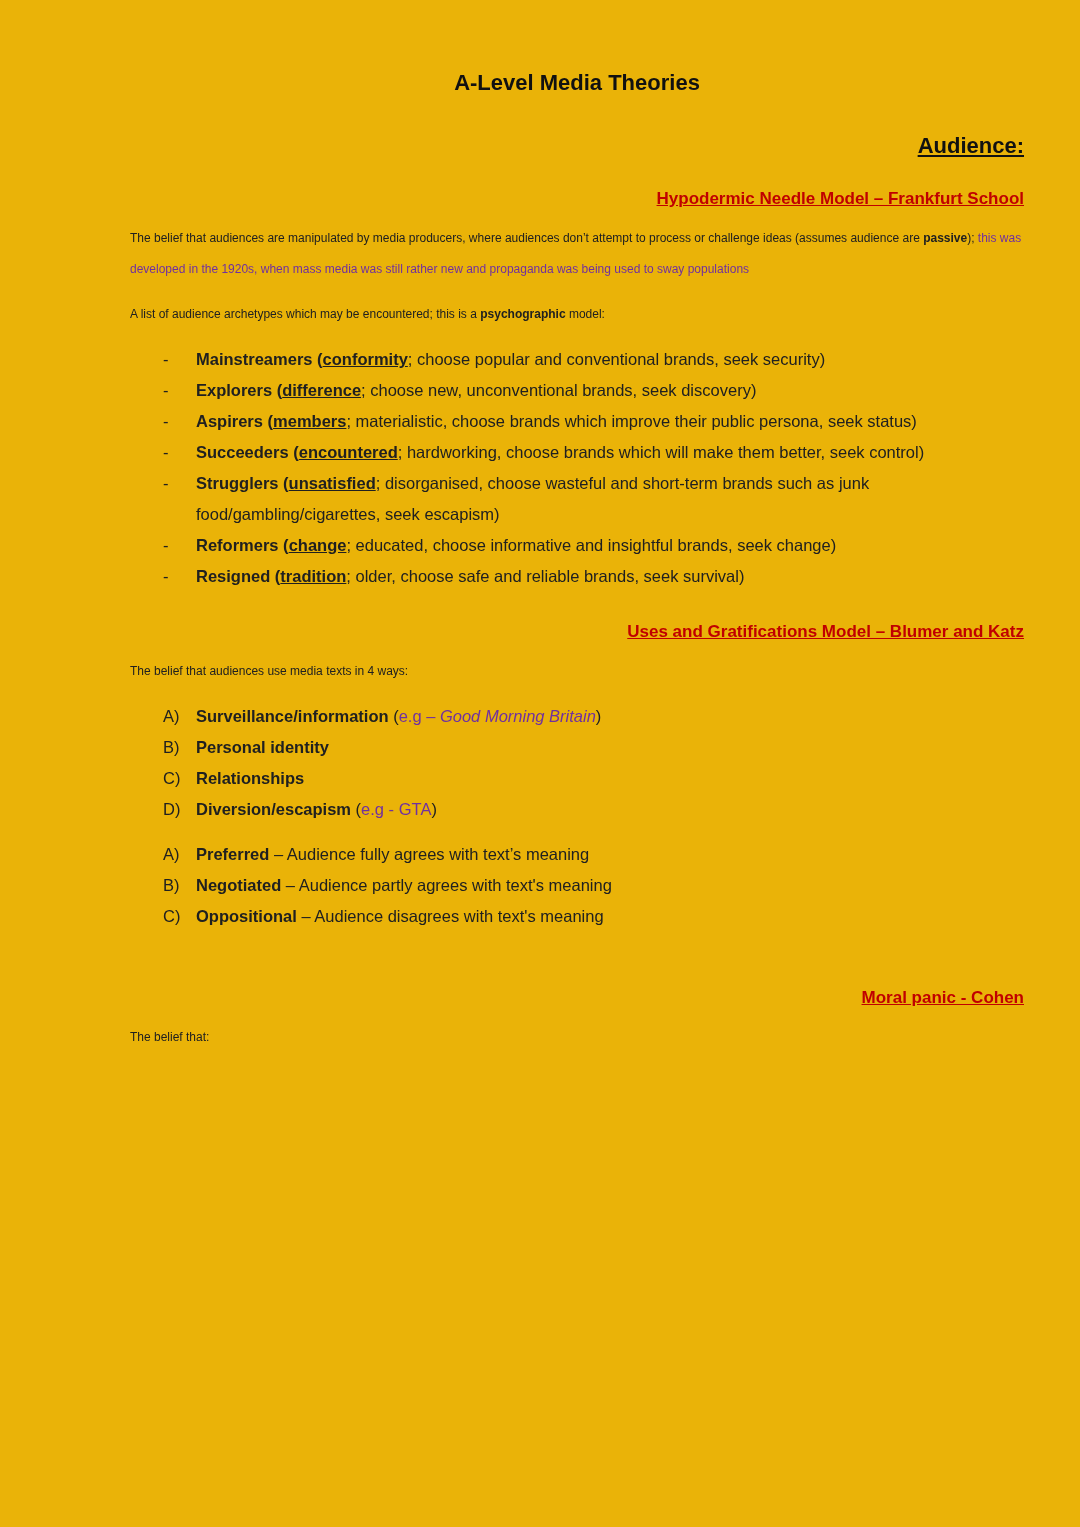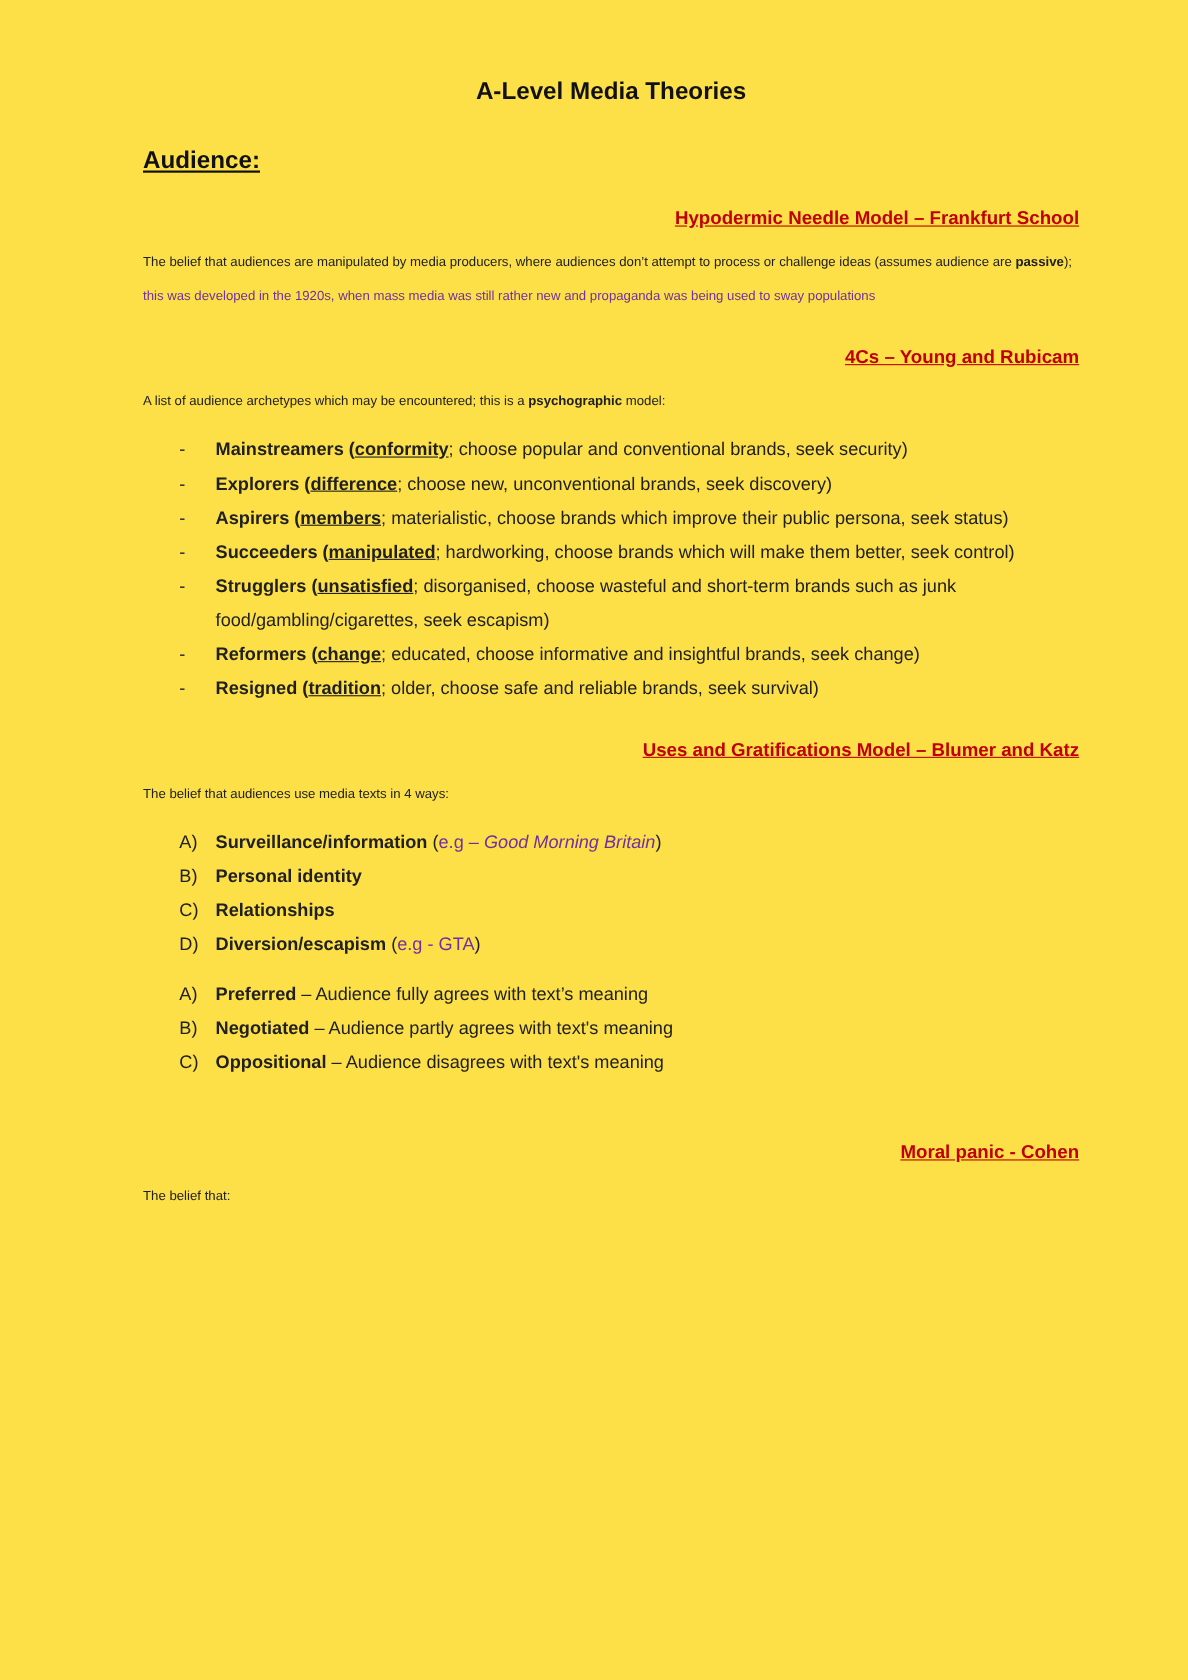--- a/index.html
+++ b/index.html
@@ -1,36 +1,36 @@
 <!DOCTYPE html>
 <html><head>
 <meta charset="utf-8">
 <style>
   html, body { margin: 0; padding: 0; background: #ffffff; }
   .page {
     width: 1080px;
     min-height: 1527px;
     box-sizing: border-box;
     margin: 0 auto;
-    background: #fde047;
+    background: #eab308;
     font-family: "Liberation Sans", "DejaVu Sans", sans-serif;
     color: #202020;
-    padding: 62px 99px 40px 130px;
+    padding: 62px 56px 40px 130px;
   }
   .title {
     font-size: 22px;
     font-weight: bold;
     text-align: center;
     margin: 8px 0 0 0;
     color: #111111;
   }
   .subtitle {
     font-size: 22px;
     font-weight: bold;
-    text-align: left;
+    text-align: right;
     text-decoration: underline;
     margin: 37px 0 18px 0;
     color: #111111;
   }
   .heading {
     color: #C00000;
     font-size: 17px;
     font-weight: bold;
     text-decoration: underline;
     margin: 30px 0 0 0;
@@ -55,39 +55,38 @@
 <body>
 
 <div class="page">
 
   <h1 class="title">A-Level Media Theories</h1>
   <h2 class="subtitle">Audience:</h2>
 
   <h3 class="heading">Hypodermic Needle Model – Frankfurt School</h3>
   <p class="para"><span>The belief that audiences are manipulated by media producers, where audiences don’t attempt to process or challenge ideas (assumes audience are </span><span class="b">passive</span><span>); </span><span class="purple">this was developed in the 1920s, when mass media was still rather new and propaganda was being used to sway populations</span></p>
 
-  <h3 class="heading">4Cs – Young and Rubicam</h3>
   <p class="para"><span>A list of audience archetypes which may be encountered; this is a </span><span class="b">psychographic</span><span> model:</span></p>
 
   <div class="list">
     <div class="li">
       <span class="marker">-</span>
       <div class="li-text"><span class="b">Mainstreamers (</span><span class="bu">conformity</span><span>; choose popular and conventional brands, seek security)</span></div>
     </div>
     <div class="li">
       <span class="marker">-</span>
       <div class="li-text"><span class="b">Explorers (</span><span class="bu">difference</span><span>; choose new, unconventional brands, seek discovery)</span></div>
     </div>
     <div class="li">
       <span class="marker">-</span>
       <div class="li-text"><span class="b">Aspirers (</span><span class="bu">members</span><span>; materialistic, choose brands which improve their public persona, seek status)</span></div>
     </div>
     <div class="li">
       <span class="marker">-</span>
-      <div class="li-text"><span class="b">Succeeders (</span><span class="bu">manipulated</span><span>; hardworking, choose brands which will make them better, seek control)</span></div>
+      <div class="li-text"><span class="b">Succeeders (</span><span class="bu">encountered</span><span>; hardworking, choose brands which will make them better, seek control)</span></div>
     </div>
     <div class="li">
       <span class="marker">-</span>
       <div class="li-text"><span class="b">Strugglers (</span><span class="bu">unsatisfied</span><span>; disorganised, choose wasteful and short-term brands such as junk food/gambling/cigarettes, seek escapism)</span></div>
     </div>
     <div class="li">
       <span class="marker">-</span>
       <div class="li-text"><span class="b">Reformers (</span><span class="bu">change</span><span>; educated, choose informative and insightful brands, seek change)</span></div>
     </div>
     <div class="li">

